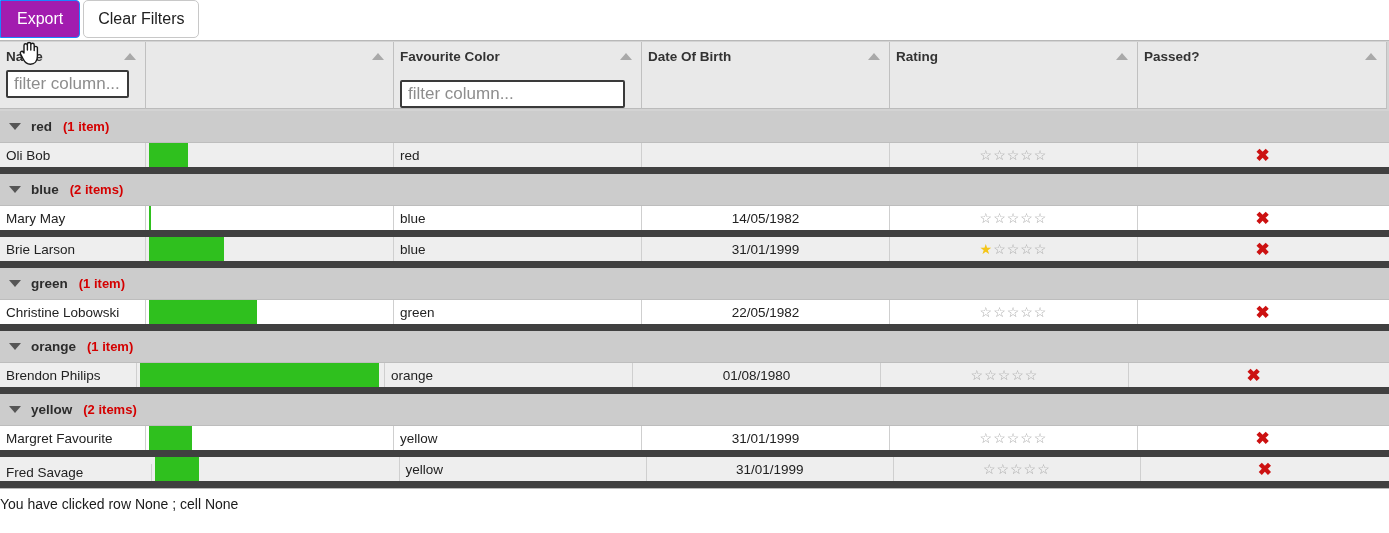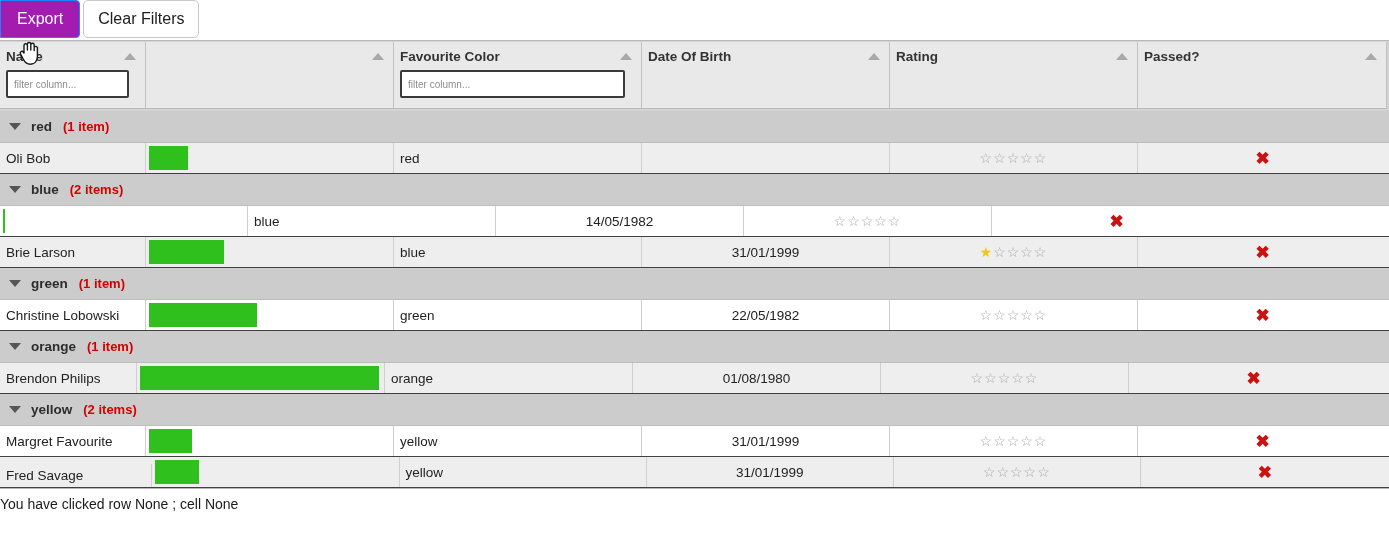--- a/index.html
+++ b/index.html
@@ -98,21 +98,21 @@
     border-bottom: 7px solid #a9a9a9;
   }
   .filter-input {
     margin-top: 5px;
     height: 28px;
     width: calc(100% - 8px);
     box-sizing: border-box;
     border: 2px solid #3a3a3a;
     border-radius: 2px;
     background: #ffffff;
-    font-size: 10px;
+    font-size: 17px;
     font-family: "Liberation Sans", sans-serif;
     color: #15803d;
     padding: 0 6px;
     outline: none;
   }
   .filter-input::placeholder { color: #8d8d8d; }
 
   
   .group-row {
     display: flex;
@@ -141,21 +141,21 @@
     font-size: 13px;
     color: #d40000;
     margin-left: 11px;
   }
 
   
   .data-row {
     display: flex;
     height: 31px;
     box-sizing: border-box;
-    border-bottom: 1px solid #404040;
+    border-bottom: 7px solid #404040;
   }
   .data-row.odd  { background: #ffffff; }
   .data-row.even { background: #eeeeee; }
   .cell {
     border-right: 1px solid #cfcfcf;
     box-sizing: border-box;
     display: flex;
     align-items: center;
     padding: 0 6px;
     overflow: hidden;
@@ -218,21 +218,21 @@
 <div class="grid">
   <div class="hdr-row" id="hdr-row">
       <div class="hdr-cell" style="width: 146px;">
         <div class="hdr-title">Name</div>
         <span class="sort-ico"></span>
         <input class="filter-input" type="text" placeholder="filter column..." style="">
       </div>
       <div class="hdr-cell" style="width: 248px;">
         <span class="sort-ico"></span>
       </div>
-      <div class="hdr-cell" style="width: 248px;">
+      <div class="hdr-cell" style="width: 248px; justify-content: space-between;">
         <div class="hdr-title">Favourite Color</div>
         <span class="sort-ico"></span>
         <input class="filter-input" type="text" placeholder="filter column..." style="">
       </div>
       <div class="hdr-cell" style="width: 248px;">
         <div class="hdr-title">Date Of Birth</div>
         <span class="sort-ico"></span>
       </div>
       <div class="hdr-cell" style="width: 248px;">
         <div class="hdr-title">Rating</div>
@@ -264,20 +264,21 @@
         <div class="cell center" style="width: 249px; border-right: none;">
           <span class="xmark" style="color: rgb(204, 17, 17);">✖</span>
         </div>
       </div>
       <div class="group-row">
         <span class="grp-arrow"></span>
         <span class="grp-name">blue</span>
         <span class="grp-count">(2 items)</span>
       </div>
       <div class="data-row odd">
+        <div class="cell" style="width: 146px;">Mary May</div>
         <div class="cell" style="width: 248px; padding: 0px 3px;">
           <div class="bar-wrap">
             <div class="bar" style="width: 1%; background: rgb(47, 192, 30);"></div>
           </div>
         </div>
         <div class="cell" style="width: 248px;">blue</div>
         <div class="cell center" style="width: 248px;">14/05/1982</div>
         <div class="cell center" style="width: 248px;">
           <span class="stars"><span class="star">☆</span><span class="star">☆</span><span class="star">☆</span><span class="star">☆</span><span class="star">☆</span></span>
         </div>

